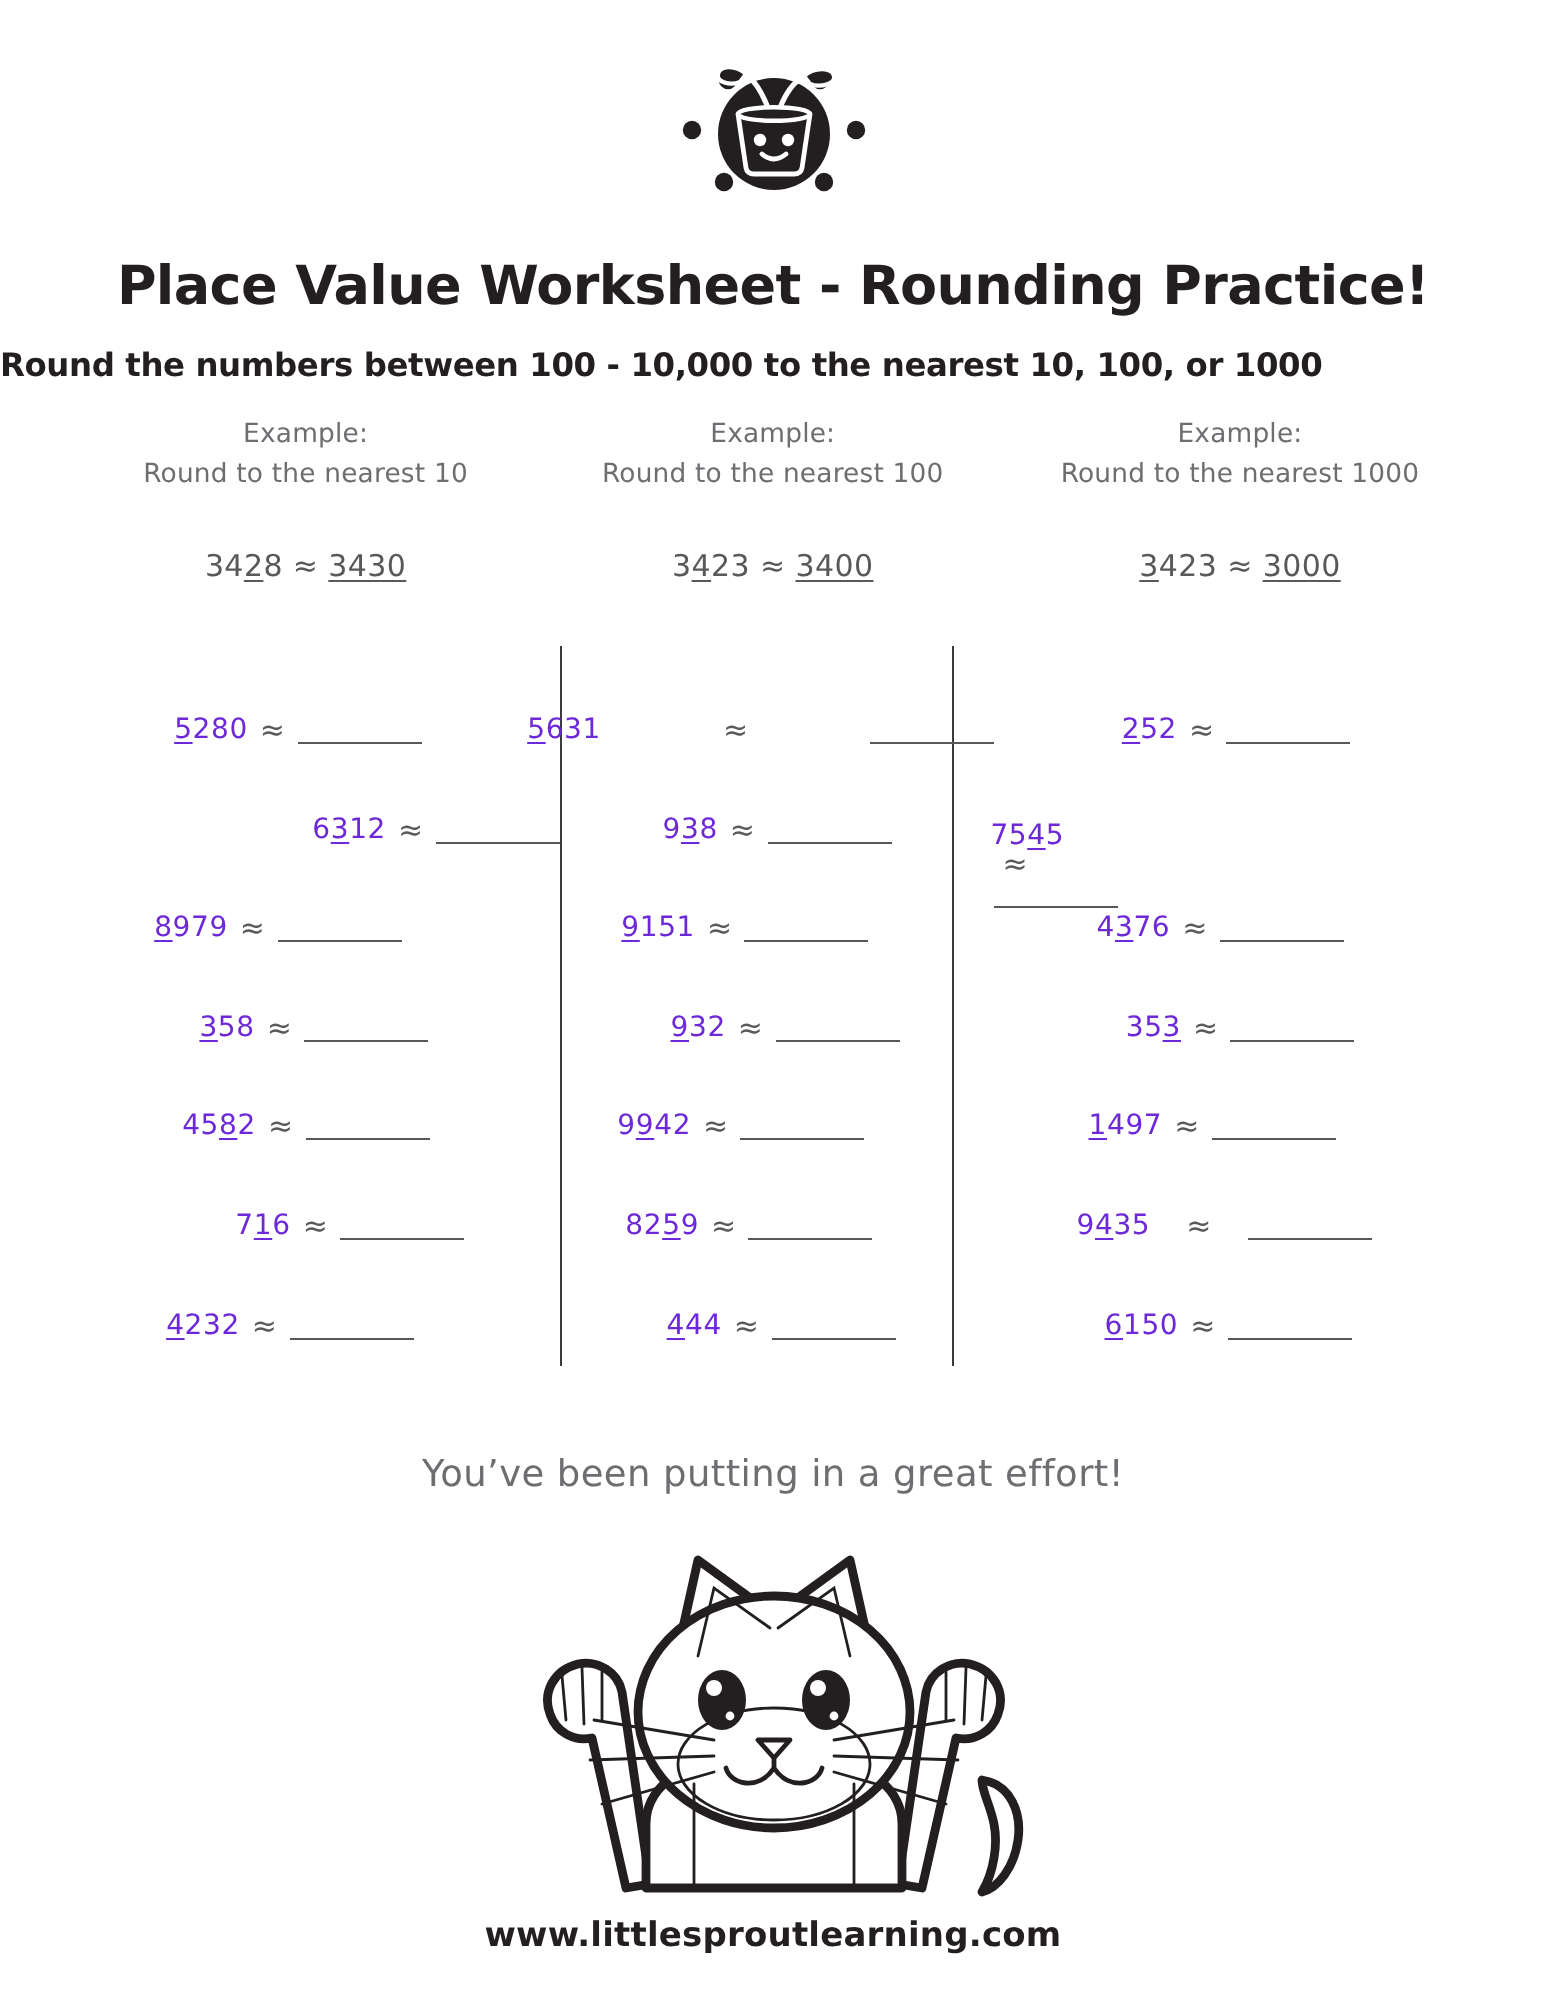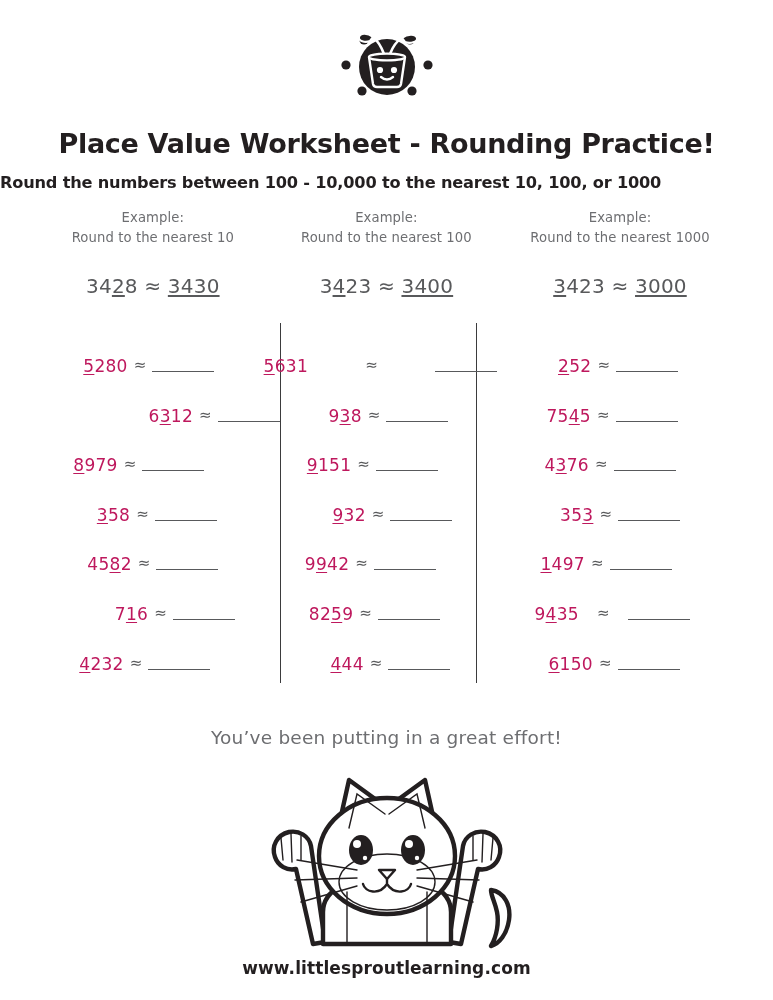--- a/index.html
+++ b/index.html
@@ -73,21 +73,21 @@
     font-size: 13.2px;
     color: #6d6e71;
     line-height: 1.52;
     text-align: center;
     font-weight: 400;
     letter-spacing: 0.1px;
     white-space: nowrap;
   }
   .ex-eq {
     margin-top: 26px;
-    font-size: 20px;
+    font-size: 15px;
     color: #58595b;
     letter-spacing: 0.2px;
     white-space: nowrap;
   }
   .u { text-decoration: underline; text-underline-offset: 1.5px; }
   .ans-u { text-decoration: underline; text-underline-offset: 2px; }
 
   
   .divider {
     position: absolute;
@@ -113,22 +113,22 @@
     flex-direction: column;
   }
   .prow {
     height: 49.6px;
     display: flex;
     align-items: flex-start;
     justify-content: center;
     white-space: nowrap;
   }
   .pnum {
-    font-size: 17px;
-    color: #be185d;
+    font-size: 14px;
+    color: #6d28d9;
     letter-spacing: 0.3px;
     line-height: 1;
   }
   .papprox {
     font-size: 15px;
     color: #58595b;
     margin: 0 4px 0 6px;
     line-height: 1;
   }
   .blank {
@@ -322,21 +322,21 @@
         <span class="papprox">≈</span>
         <span class="blank"></span>
       </div>
     </div>
   <div class="pcol" id="pcol2">
       <div class="prow" style="transform: translateX(-2px);">
         <span class="pnum"><span></span><span class="u">2</span><span>52</span></span>
         <span class="papprox">≈</span>
         <span class="blank"></span>
       </div>
-      <div class="prow" style="transform: translateX(-8px);">
+      <div class="prow" style="transform: translateX(-8px); flex-direction: column;">
         <span class="pnum"><span>75</span><span class="u">4</span><span>5</span></span>
         <span class="papprox">≈</span>
         <span class="blank"></span>
       </div>
       <div class="prow" style="transform: translateX(-10px);">
         <span class="pnum"><span>4</span><span class="u">3</span><span>76</span></span>
         <span class="papprox">≈</span>
         <span class="blank"></span>
       </div>
       <div class="prow" style="transform: translateX(0px);">

